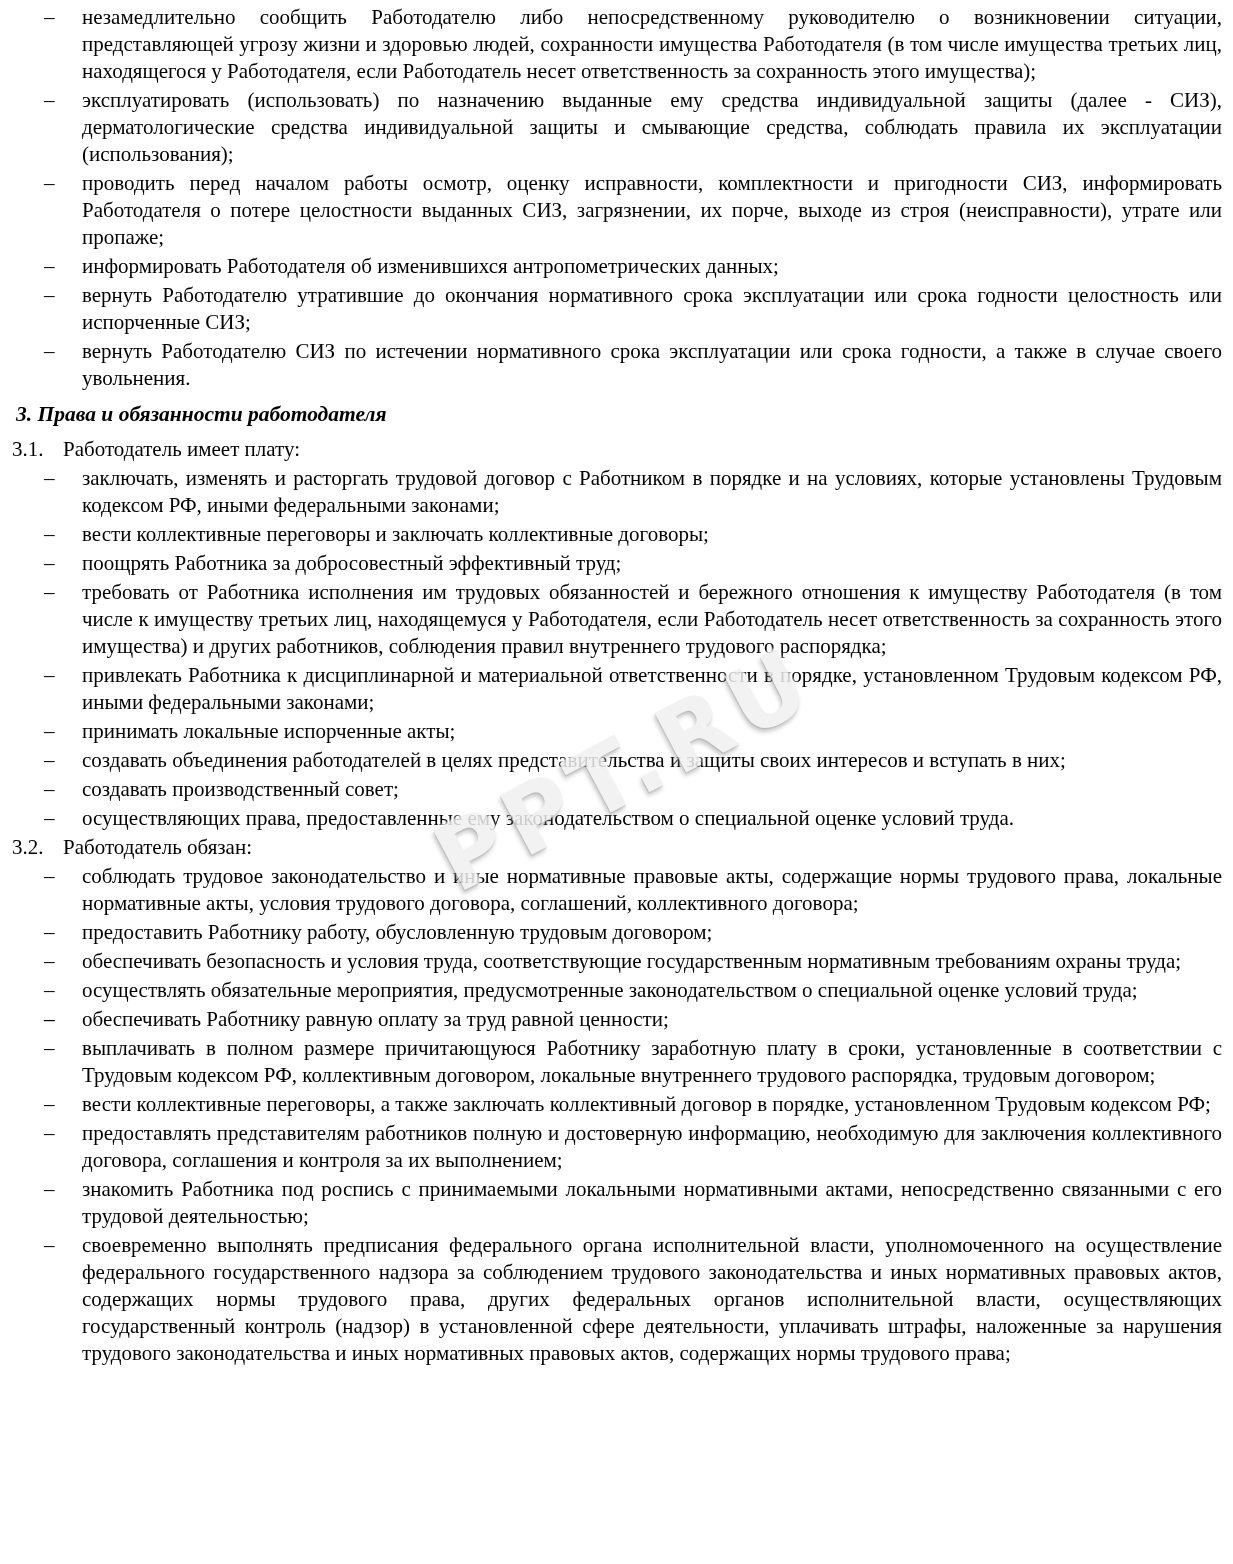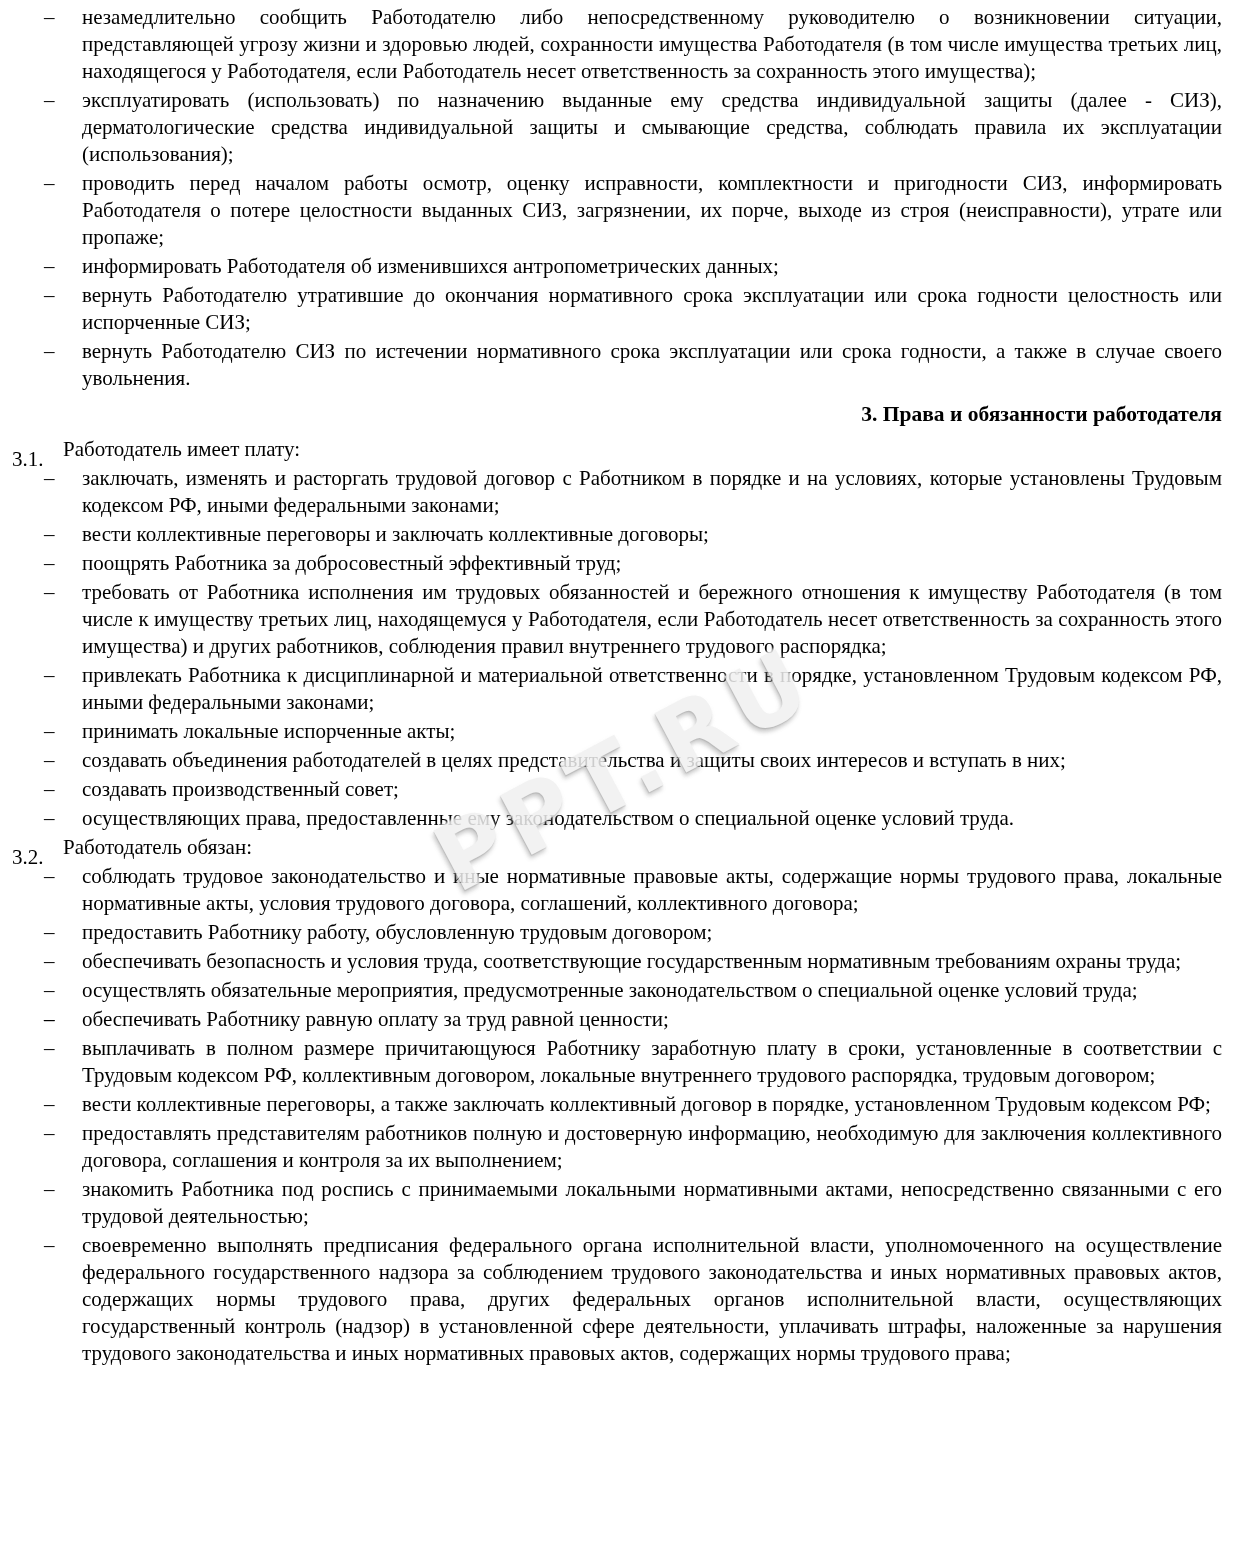--- a/index.html
+++ b/index.html
@@ -36,28 +36,29 @@
     top:0;
   }
   .section-line{
     position:relative;
     padding-left:63px;
     margin-bottom:2px;
   }
   .section-line .num{
     position:absolute;
     left:12px;
-    top:10px;
+    top:0;
   }
   .heading{
     margin:9px 0 8px 16px;
-    text-align:right;
+    text-align:left;
     font-weight:bold;
     font-size:21.5px;
     line-height:27px;
+    font-style:italic;
   }
   .watermark{
     position:absolute;
     z-index:2;
     left:405px;
     top:700px;
     width:440px;
     height:140px;
     line-height:140px;
     text-align:center;

